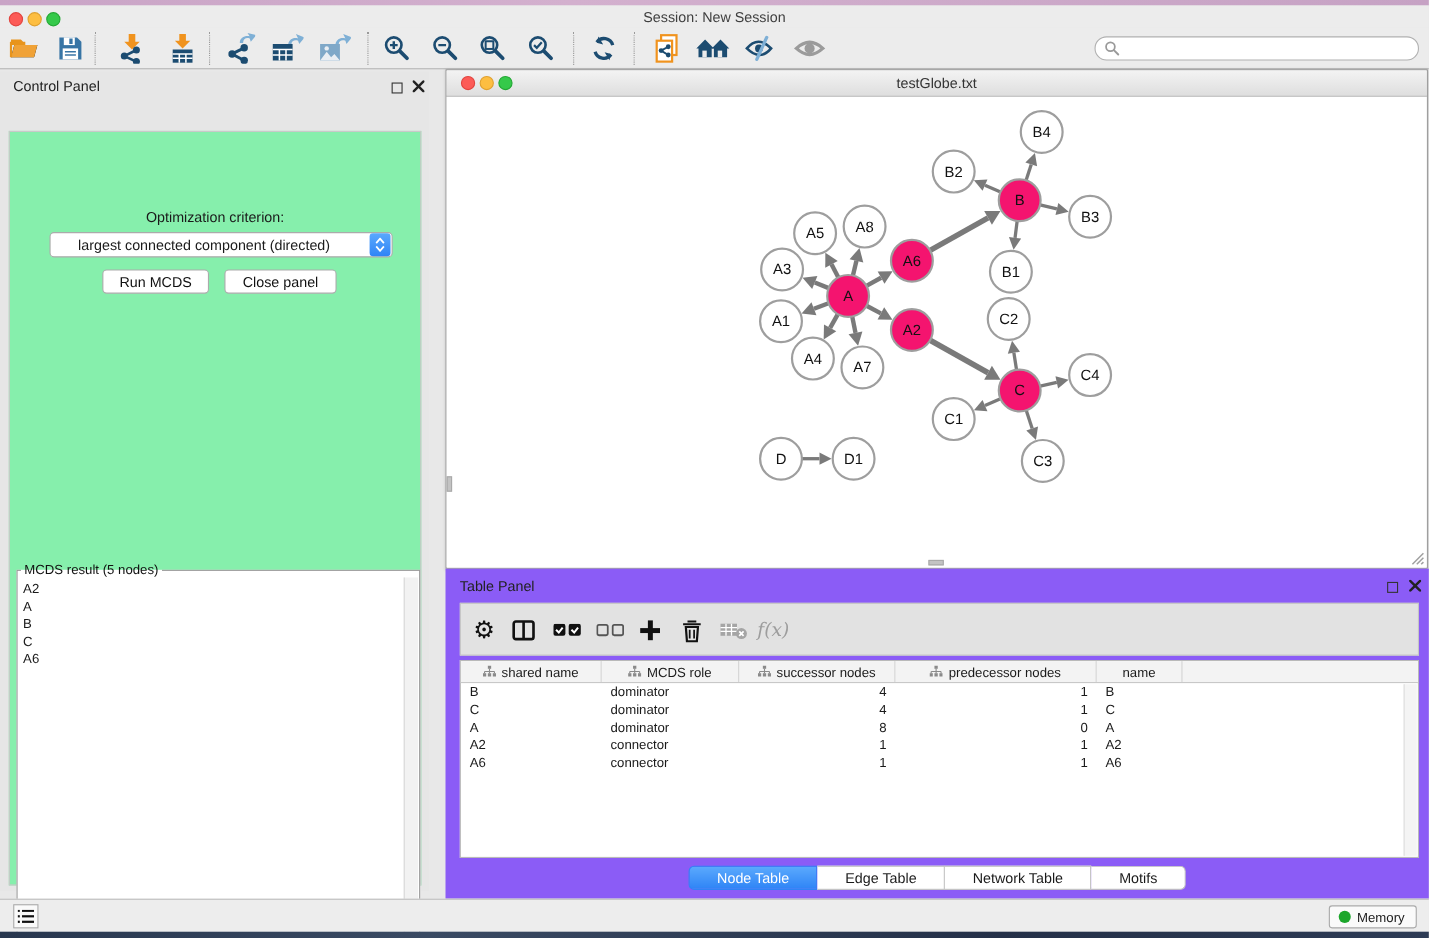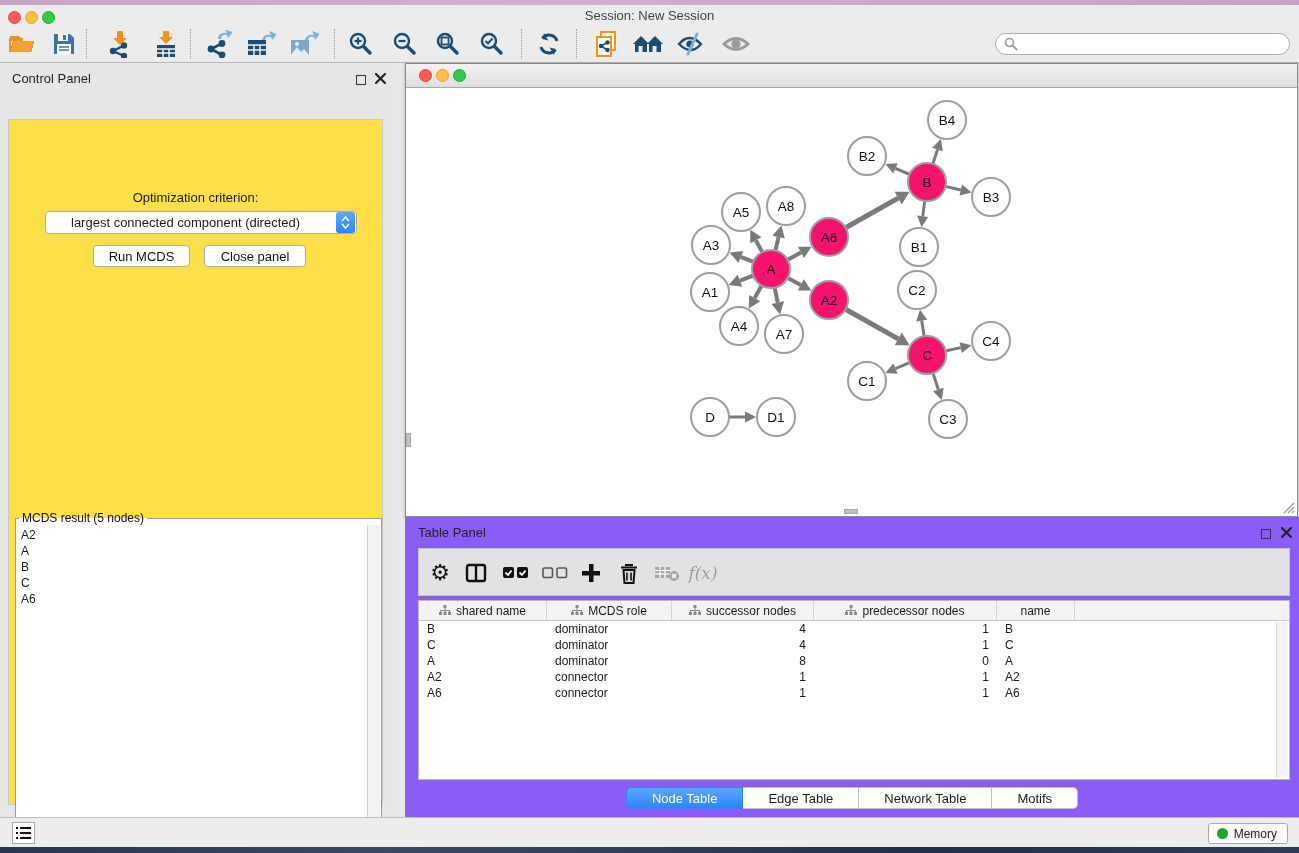--- a/index.html
+++ b/index.html
@@ -25,21 +25,21 @@
   
   .control-panel { position:absolute; left:0; top:65px; width:390px; height:745px; background:#e6e6e6; }
   .panel-title { position:absolute; left:12px; top:6px; font-size:13px; color:#222; }
   .panel-ctl { position:absolute; top:8px; cursor:pointer; }
   .sq-icon { width:10px; height:10px; border:1.5px solid #333; display:inline-block; }
   .ctabs { position:absolute; left:0; right:0; top:30px; display:flex; justify-content:center; }
   .ctab { height:22px; padding:0 14px; background:#fff; border:1px solid #b3b3b3; border-left:none; display:flex; align-items:center; font-size:13px; cursor:pointer; }
   .ctab:first-child { border-left:1px solid #b3b3b3; border-radius:5px 0 0 5px; }
   .ctab:last-child  { border-radius:0 5px 5px 0; }
   .ctab.sel { background:linear-gradient(#5aa9fd,#2f84f6); color:#fff; border-color:#2f84f6; }
-  .cp-body { position:absolute; left:8px; top:54px; width:375px; height:686px; background:#fde047; border:1px solid #c9c9c9; }
+  .cp-body { position:absolute; left:8px; top:54px; width:375px; height:686px; background:#86efac; border:1px solid #c9c9c9; }
   .opt-label { position:absolute; left:0; right:0; top:70px; text-align:center; font-size:13px; }
   .dropdown { position:absolute; left:36px; top:91px; width:312px; height:23px; background:#fff; border:1px solid #ababab; border-radius:4px; display:flex; align-items:center; cursor:pointer; }
   .dropdown .dval { flex:1; padding-left:25px; font-size:13px; white-space:nowrap; overflow:hidden; }
   .dropdown .stepper { width:19px; height:21px; background:linear-gradient(#5aa9fd,#2f84f6); border-radius:3px; margin-right:1px; display:flex; flex-direction:column; align-items:center; justify-content:center; gap:1px; }
   .btn { position:absolute; height:22px; background:#fff; border:1px solid #ababab; border-radius:4px; font-size:13px; display:flex; align-items:center; justify-content:center; cursor:pointer; color:#111; }
   .mcds-result { position:absolute; left:6px; top:391px; width:367px; height:343px; border:1px solid #9a9a9a; background:#fff; }
   .mcds-result legend { font-size:12px; padding:0 3px; margin-left:3px; color:#111; background:transparent; }
   .mcds-list { position:absolute; left:1px; top:0; right:14px; bottom:1px; background:#fff; font-size:12px; padding:2px 0 0 4px; overflow:hidden; }
   .mcds-list div { height:16px; line-height:16px; }
   .mcds-scroll { position:absolute; right:1px; top:0; bottom:1px; width:13px; background:#f2f2f2; border-left:1px solid #d8d8d8; }
@@ -288,20 +288,21 @@
       <div class="mcds-scroll"></div>
     </fieldset>
   </div>
 </div>
 
 <div class="net-window">
   <div class="net-titlebar">
     <span class="net-tl" style="left:13px;  background:#fc5b57; border:1px solid #e2443f;"></span>
     <span class="net-tl" style="left:30px;  background:#fdbe41; border:1px solid #e0a12f;"></span>
     <span class="net-tl" style="left:47px;  background:#35c94a; border:1px solid #23a834;"></span>
+    <div class="title">testGlobe.txt</div>
   </div>
   <div class="net-canvas">
     <svg width="891" height="428" viewBox="0 0 891 428">
         <g>
           <line x1="356.1508177761802" y1="164.18655377474232" x2="349.9038858506439" y2="152.31738311622343" stroke="#7A7A7A" stroke-width="4"></line>
           <polygon points="344.31492865665246,141.69836444763965 355.5673624738886,149.33660594609464 344.24040922739925,155.2981602863522" fill="#7A7A7A"></polygon>
         </g>
         <g>
           <line x1="369.40079001881475" y1="162.51668192097804" x2="372.5881431262067" y2="149.12979886993176" stroke="#7A7A7A" stroke-width="4"></line>
           <polygon points="375.3675894538792,137.45612429370735 378.81410290019306,150.61217024469042 366.36218335222037,147.6474274951731" fill="#7A7A7A"></polygon>

